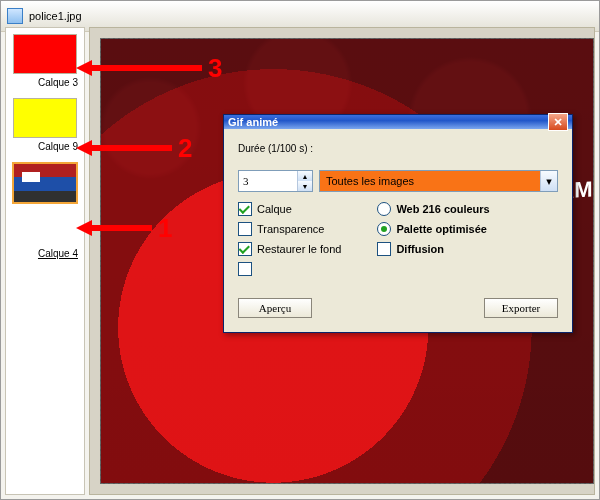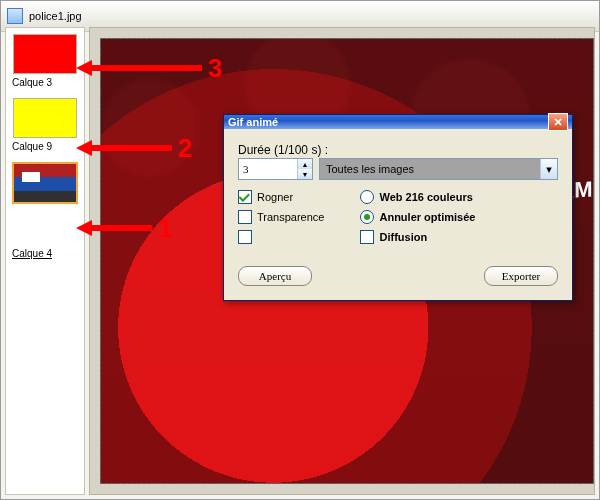--- a/index.html
+++ b/index.html
@@ -4,21 +4,21 @@
 <style>
   html,body{margin:0;padding:0;font-family:Tahoma,Arial,sans-serif;font-size:11px;background:#ece9d8;color:#000;}
   .app{width:600px;height:500px;position:relative;overflow:hidden;box-sizing:border-box;}
   
   .win{position:absolute;inset:0;border:1px solid #9a9a9a;background:#f4f3ee;}
   .titlebar{height:22px;background:linear-gradient(#fff,#e3e1d6);border-bottom:1px solid #cfcab8;display:flex;align-items:center;padding:4px 6px;gap:6px;}
   .titlebar .filename{font-size:11px;}
   .file-icon{width:14px;height:14px;border:1px solid #3a7fc7;background:linear-gradient(#cfe6ff,#8fc0f0);}
   
   .sidebar{position:absolute;left:4px;top:26px;bottom:4px;width:78px;background:#fff;border:1px solid #c8c4b5;padding-top:4px;}
-  .layer{margin:2px 6px 10px 6px;text-align:left;}
+  .layer{margin:2px 6px 10px 6px;text-align:right;}
   .thumb{width:62px;height:38px;border:1px solid #b8b29c;background:#eee;margin:0 auto 3px auto;}
   .thumb.sel{border:2px solid #f4a638;}
   .layer-label{font-size:10px;}
   .layer-label.underline{text-decoration:underline;margin-top:44px;}
   .thumb.red{background:#ff0000;}
   .thumb.yellow{background:#ffff00;}
   .thumb.car{background:linear-gradient(180deg,#b02020 0 35%,#1e4fa8 35% 70%,#303030 70% 100%);position:relative;}
   .thumb.car::after{content:"";position:absolute;left:8px;top:8px;width:18px;height:10px;background:#fff;}
   
   .canvas{position:absolute;left:88px;right:4px;top:26px;bottom:4px;border:1px solid #b9b49d;background:#d7d3c6;}
@@ -39,38 +39,38 @@
   .arrow1{left:76px;top:55px;} .arrow1 .shaft{width:110px;}
   .arrow2{left:76px;top:135px;} .arrow2 .shaft{width:80px;}
   .arrow3{left:76px;top:215px;} .arrow3 .shaft{width:60px;}
   .num4{position:absolute;left:375px;top:222px;color:#ff0000;font:bold 26px/1 Tahoma,sans-serif;pointer-events:none;}
   
   .dialog{position:absolute;left:223px;top:114px;width:348px;border:1px solid #0a246a;background:#ece9d8;box-shadow:2px 2px 6px rgba(0,0,0,.4);}
   .dlg-title{height:14px;background:linear-gradient(#3a6fe0,#2156c9 40%,#7ba6ef);display:flex;align-items:center;justify-content:space-between;padding:0 4px;color:#fff;font-weight:bold;}
   .closebtn{width:18px;height:16px;background:linear-gradient(#f4a589,#d74a1e);border:1px solid #fff;display:flex;align-items:center;justify-content:center;color:#fff;font-weight:bold;cursor:default;}
   .dlg-body{padding:14px 14px 14px 14px;}
   .row{display:flex;align-items:center;gap:6px;margin-bottom:10px;}
-  .lbl{font-size:12px;margin-bottom:1px;display:block;}
+  .lbl{font-size:10px;margin-bottom:16px;display:block;}
   .spin{display:flex;border:1px solid #7f9db9;background:#fff;height:20px;}
   .spin input{border:0;width:50px;padding:2px 4px;font:11px Tahoma;outline:none;}
   .spinbtns{display:flex;flex-direction:column;border-left:1px solid #b5c7de;}
   .spinbtn{width:14px;height:10px;background:linear-gradient(#f7fbff,#cfe0f5);display:flex;align-items:center;justify-content:center;font-size:7px;line-height:1;cursor:default;}
-  .combo{flex:1;display:flex;border:1px solid #7f9db9;background:#a3a3a3;height:20px;align-items:center;}
+  .combo{flex:1;display:flex;border:1px solid #7f9db9;background:#f97316;height:20px;align-items:center;}
   .combo span{flex:1;padding:0 6px;}
   .combo .dd{width:16px;height:100%;background:linear-gradient(#f7fbff,#cfe0f5);border-left:1px solid #b5c7de;display:flex;align-items:center;justify-content:center;}
   .opts{display:flex;gap:32px;margin-top:8px;}
   .col{display:flex;flex-direction:column;gap:6px;}
   .chk,.rad{display:flex;align-items:center;gap:5px;cursor:default;}
   .chk .box{width:12px;height:12px;border:1px solid #1c5180;background:#fff;display:flex;align-items:center;justify-content:center;}
   .chk .box.checked::after{content:"";width:8px;height:4px;border-left:2px solid #21a121;border-bottom:2px solid #21a121;transform:rotate(-45deg) translate(0,-1px);}
   .rad .dot{width:12px;height:12px;border:1px solid #1c5180;border-radius:50%;background:#fff;display:flex;align-items:center;justify-content:center;}
   .rad .dot.on::after{content:"";width:6px;height:6px;border-radius:50%;background:#21a121;}
   .btnrow{display:flex;justify-content:space-between;margin-top:22px;}
   .btnrow .right{display:flex;gap:20px;margin-left:20px;}
-  button.btn{font:11px Tahoma;padding:3px 0;width:74px;background:linear-gradient(#fff,#ece9d8);border:1px solid #8a867a;border-radius:9px;cursor:default;}
+  button.btn{font:11px Tahoma;padding:3px 0;width:74px;background:linear-gradient(#fff,#ece9d8);border:1px solid #8a867a;border-radius:0;cursor:default;}
 </style>
 </head>
 <body>
 
 <div class="app">
   <div class="win">
     <div class="titlebar">
       <div class="file-icon"></div>
       <span class="filename">police1.jpg</span>
     </div>
@@ -136,38 +136,42 @@
         <div class="combo">
           <span>Toutes les images</span>
           <div class="dd">▾</div>
         </div>
       </div>
 
       <div class="opts">
         <div class="col">
           <label class="chk">
             <span class="box checked"></span>
-            <span>Rogner</span>
+            <span>Calque</span>
           </label>
           <label class="chk">
             <span class="box"></span>
             <span>Transparence</span>
+          </label>
+          <label class="chk">
+            <span class="box checked"></span>
+            <span>Restaurer le fond</span>
           </label>
           <label class="chk">
             <span class="box"></span>
           </label>
         </div>
         <div class="col" style="margin-left:4px;font-weight:bold;">
           <label class="rad">
             <span class="dot"></span>
             <span>Web 216 couleurs</span>
           </label>
           <label class="rad">
             <span class="dot on"></span>
-            <span>Annuler optimisée</span>
+            <span>Palette optimisée</span>
           </label>
           <label class="chk">
             <span class="box"></span>
             <span>Diffusion</span>
           </label>
         </div>
       </div>
 
       <div class="btnrow">
         <button class="btn">Aperçu</button>

